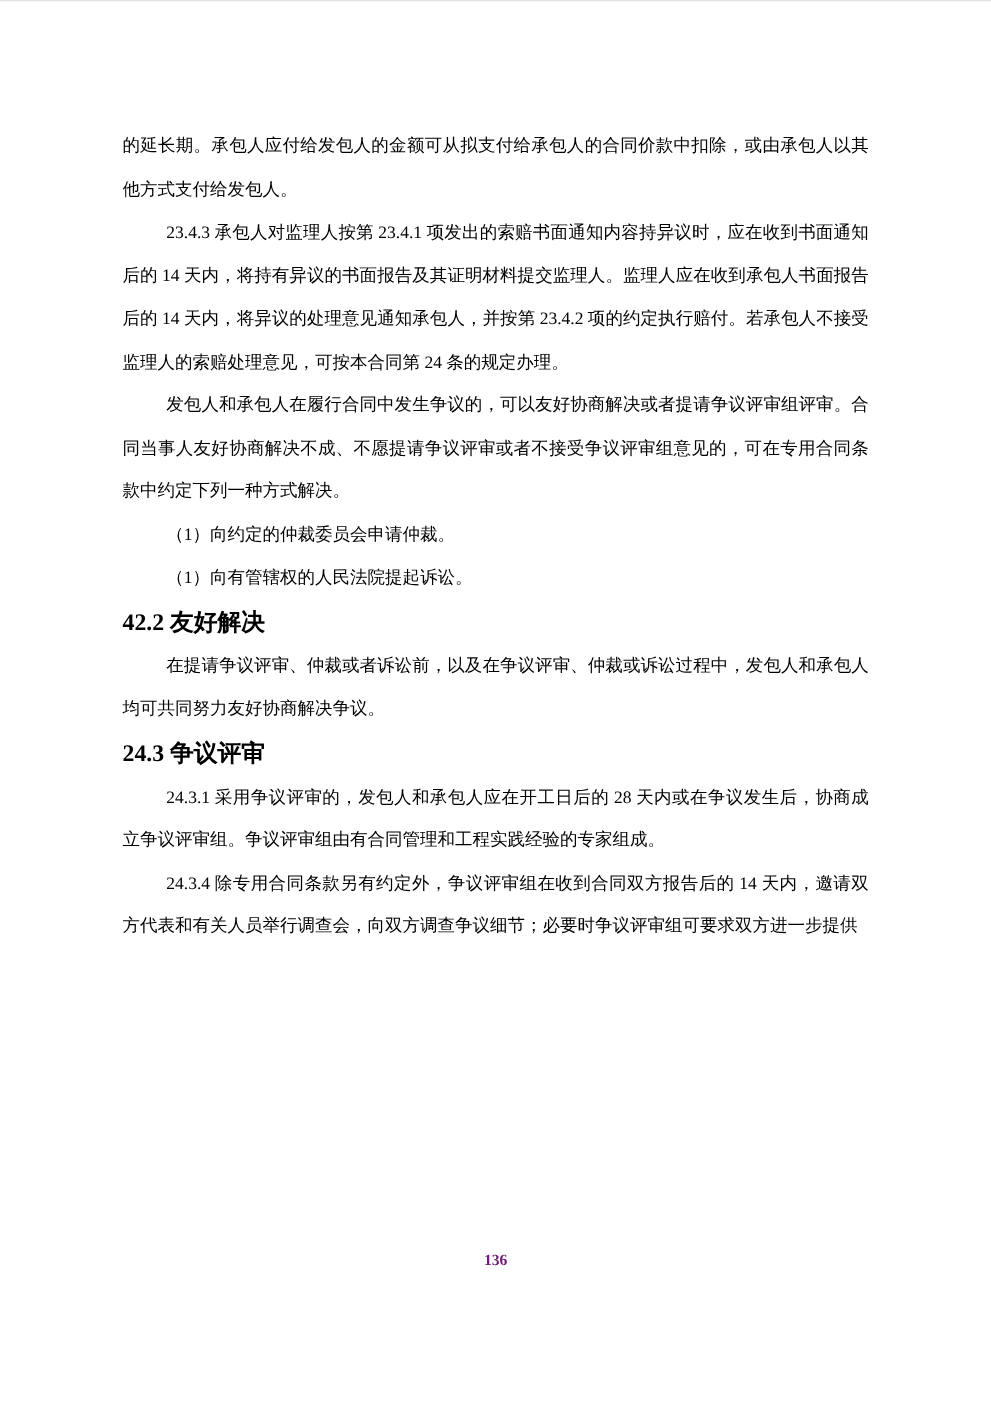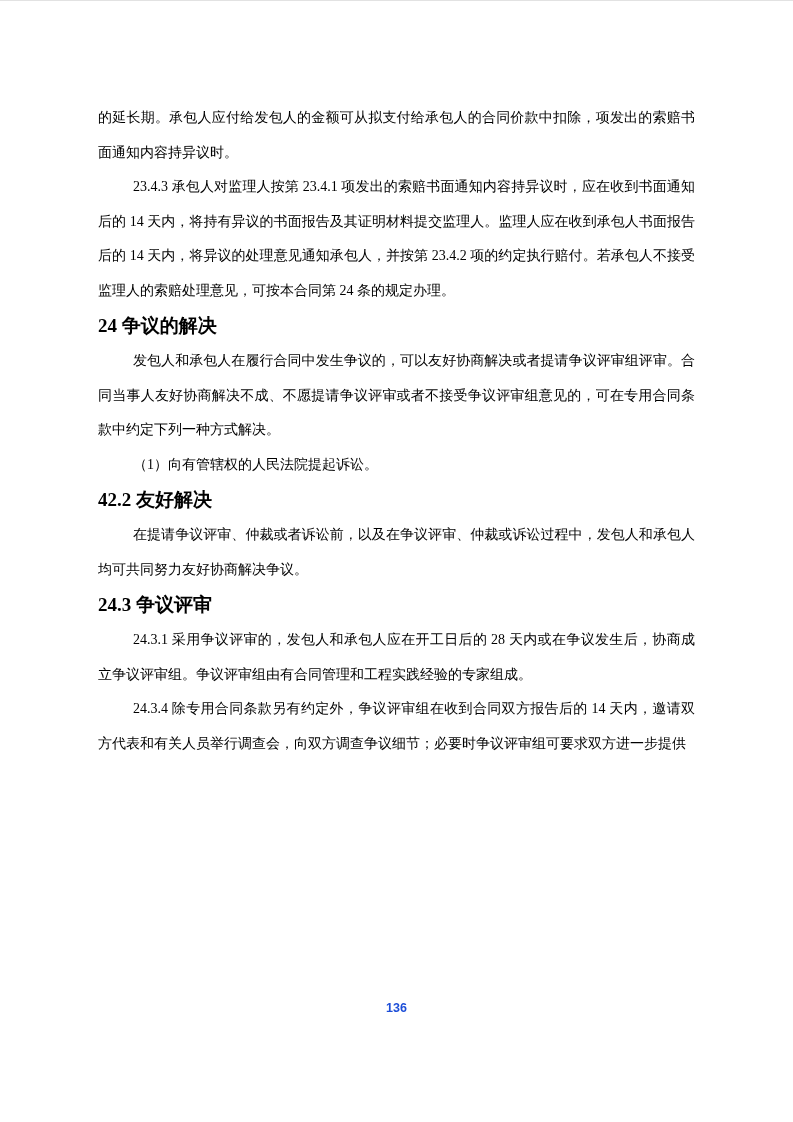--- a/index.html
+++ b/index.html
@@ -46,35 +46,35 @@
     line-height: 36px;
     font-weight: bold;
     text-align: left;
   }
   .page-number {
     position: absolute;
     top: 1000px;
     left: 0;
     width: 100%;
     text-align: center;
-    font-family: Liberation Sans, sans-serif;
+    font-family: Liberation Serif, serif;
     font-size: 12.5px;
     font-weight: 600;
-    color: #1d4ed8;
+    color: #701a75;
   }
 </style>
 </head>
 <body>
 
 <div class="page">
   <div class="content">
-    <p class="par no-indent">的延长期。承包人应付给发包人的金额可从拟支付给承包人的合同价款中扣除，项发出的索赔书面通知内容持异议时。</p>
+    <p class="par no-indent">的延长期。承包人应付给发包人的金额可从拟支付给承包人的合同价款中扣除，或由承包人以其他方式支付给发包人。</p>
     <p class="par">23.4.3 承包人对监理人按第 23.4.1 项发出的索赔书面通知内容持异议时，应在收到书面通知后的 14 天内，将持有异议的书面报告及其证明材料提交监理人。监理人应在收到承包人书面报告后的 14 天内，将异议的处理意见通知承包人，并按第 23.4.2 项的约定执行赔付。若承包人不接受监理人的索赔处理意见，可按本合同第 24 条的规定办理。</p>
-    <h1 class="chapter-heading">24 争议的解决</h1>
     <p class="par">发包人和承包人在履行合同中发生争议的，可以友好协商解决或者提请争议评审组评审。合同当事人友好协商解决不成、不愿提请争议评审或者不接受争议评审组意见的，可在专用合同条款中约定下列一种方式解决。</p>
+    <p class="list-line">（1）向约定的仲裁委员会申请仲裁。</p>
     <p class="list-line">（1）向有管辖权的人民法院提起诉讼。</p>
     <h2 class="section-heading">42.2 友好解决</h2>
     <p class="par">在提请争议评审、仲裁或者诉讼前，以及在争议评审、仲裁或诉讼过程中，发包人和承包人均可共同努力友好协商解决争议。</p>
     <h2 class="section-heading">24.3 争议评审</h2>
     <p class="par">24.3.1 采用争议评审的，发包人和承包人应在开工日后的 28 天内或在争议发生后，协商成立争议评审组。争议评审组由有合同管理和工程实践经验的专家组成。</p>
     <p class="par">24.3.4 除专用合同条款另有约定外，争议评审组在收到合同双方报告后的 14 天内，邀请双方代表和有关人员举行调查会，向双方调查争议细节；必要时争议评审组可要求双方进一步提供</p>
   </div>
   <div class="page-number">136</div>
 </div>
 

